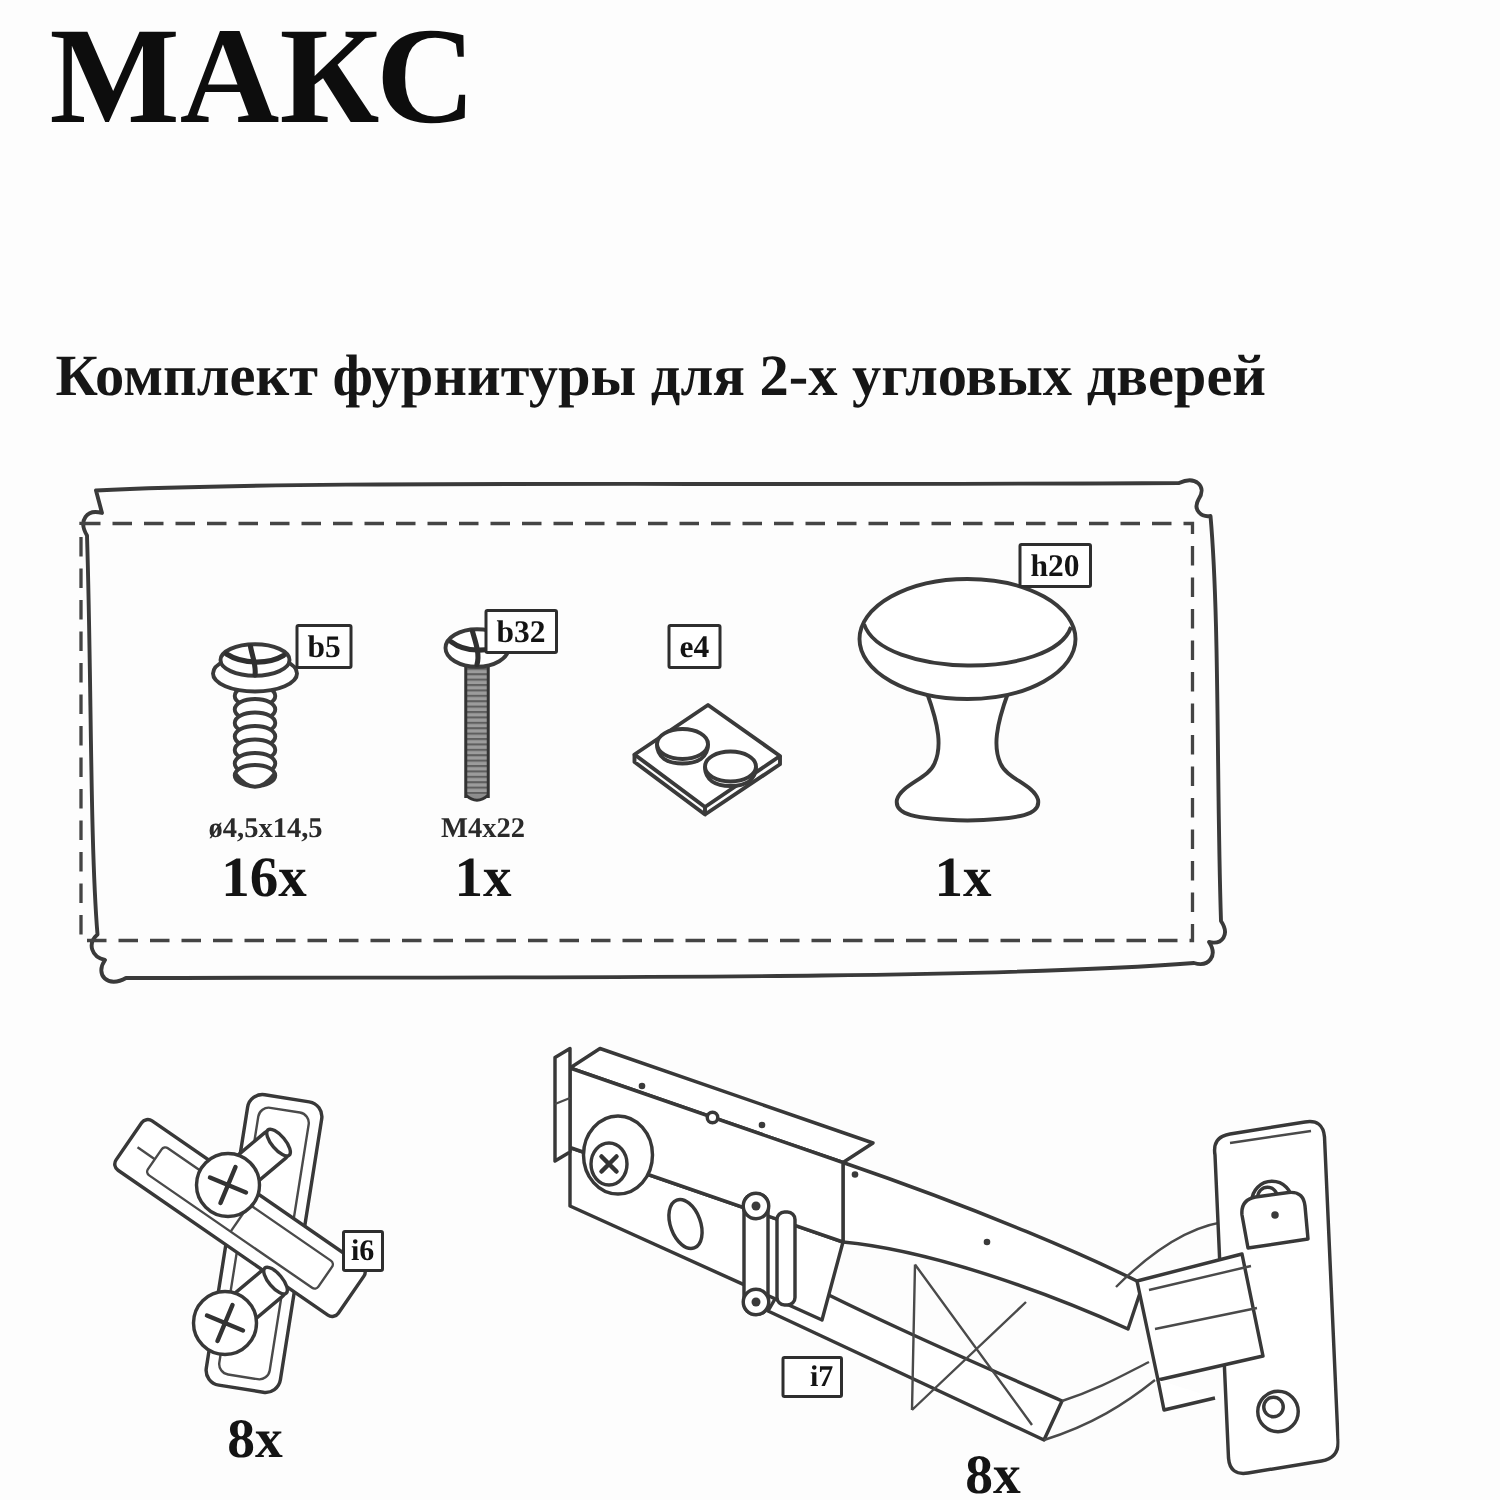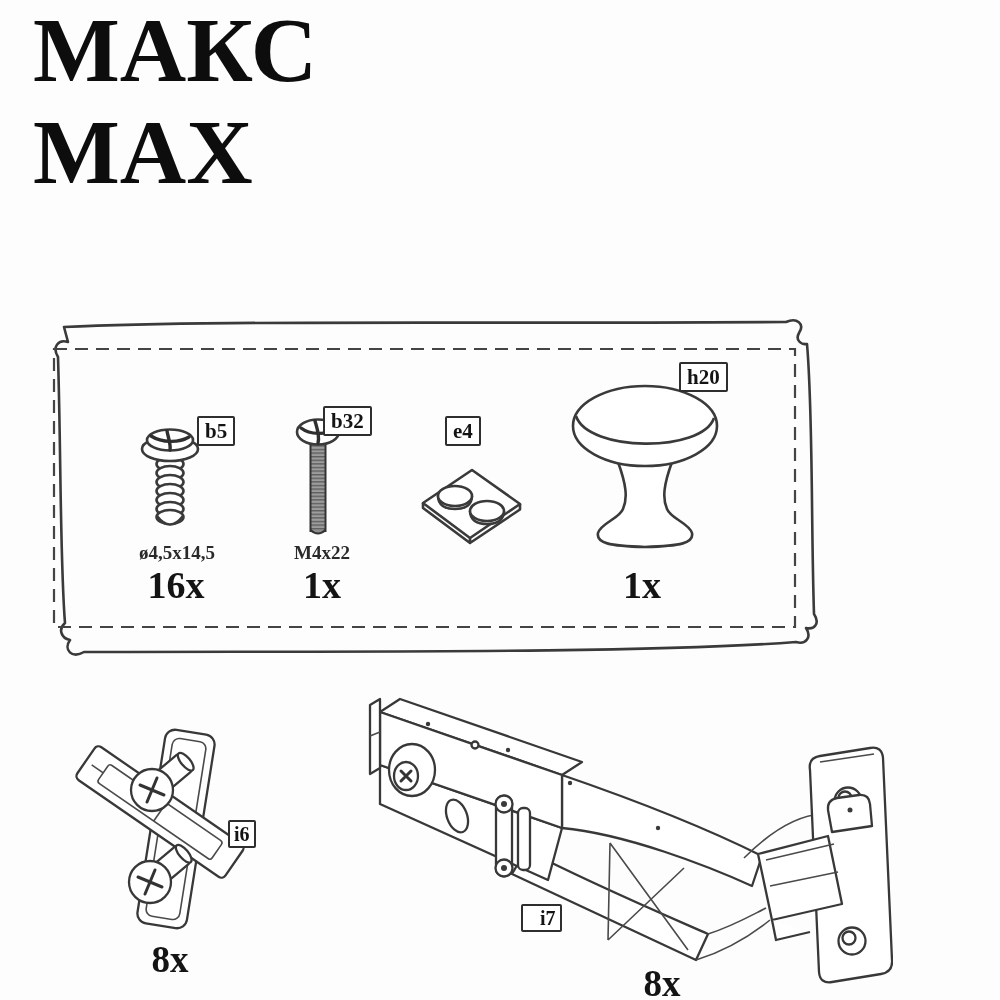--- a/index.html
+++ b/index.html
@@ -25,21 +25,21 @@
   .cr2{fill:none;stroke:#333;stroke-width:3;stroke-linecap:round;}
   .dash{fill:none;stroke:#444;stroke-width:2.2;stroke-dasharray:13 8;}
   .dot{fill:#3a3a3a;}
 </style>
 </head>
 <body>
 
 <div id="page">
 
   <div id="title1" class="title">МАКС</div>
-  <div id="title2" class="title">MAX</div>
+  <div id="subtitle">Комплект фурнитуры для 2-х угловых дверей</div>
 
   <svg style="left:24px;top:312px;" width="812" height="352" viewBox="0 0 812 352">
     <defs>
       <pattern id="thr" width="4" height="3.6" patternUnits="userSpaceOnUse">
         <rect width="4" height="3.6" fill="#9c9c9c"></rect>
           <rect width="4" height="1.4" fill="#5f5f5f"></rect>
       </pattern>
     </defs>
 
     <path class="ln" fill="#fdfdfd" d="M 40,15 C 180,8 420,12 762,10 c 11,-5 19,2 13,11 c -4,7 2,12 8,11

